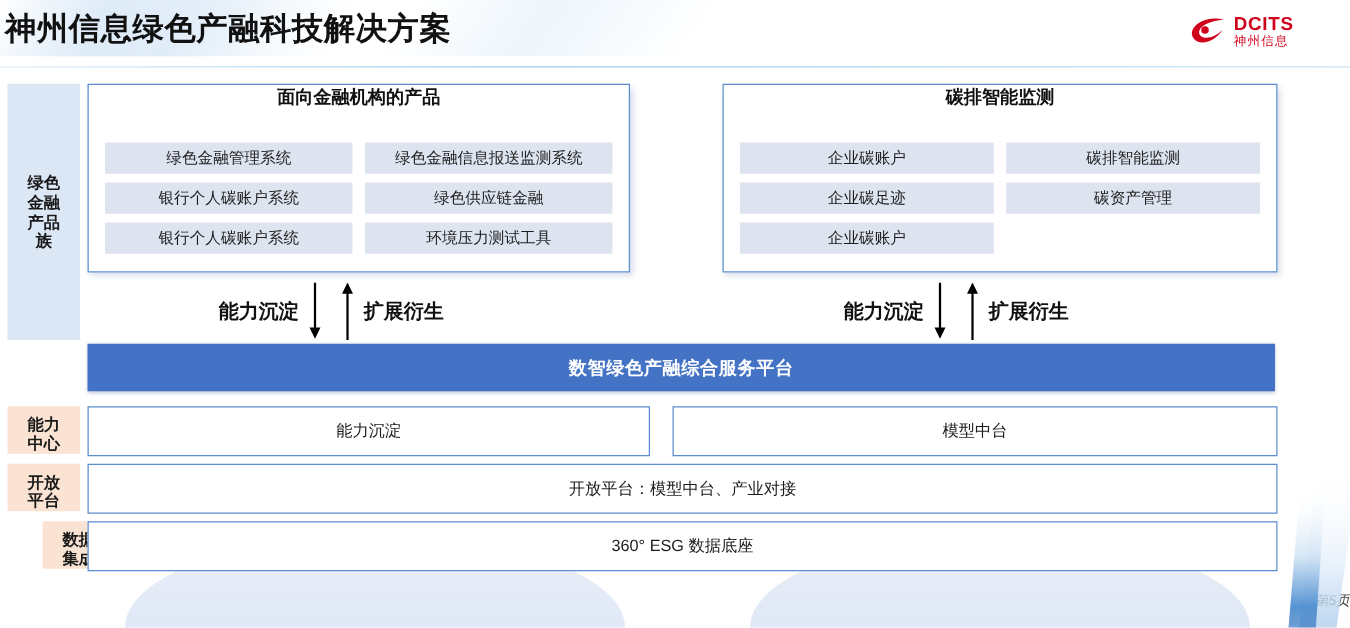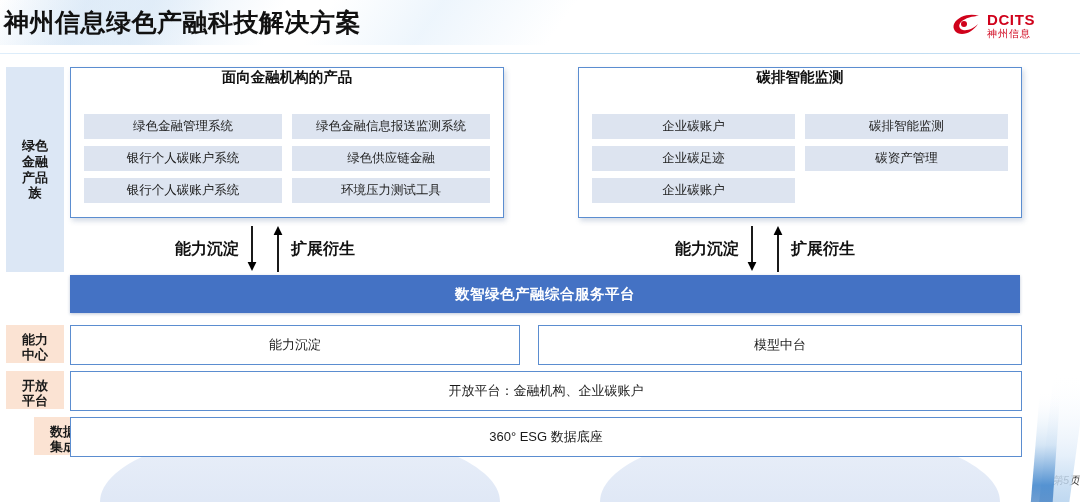--- a/index.html
+++ b/index.html
@@ -256,21 +256,21 @@
   </div>
 
   <div class="obox obox-app">
     <span>能力沉淀</span>
   </div>
   <div class="obox obox-model">
     <span>模型中台</span>
   </div>
 
   <div class="obox obox-open">
-    <span>开放平台：金融机构、企业碳账户</span>
+    <span>开放平台：模型中台、产业对接</span>
   </div>
 
   <div class="obox obox-data">
     <span>360° ESG 数据底座</span>
   </div>
 
   <div class="footer">第5页</div>
 
   <div class="corner-swoosh">
     <svg width="90" height="140" viewBox="0 0 90 140">

